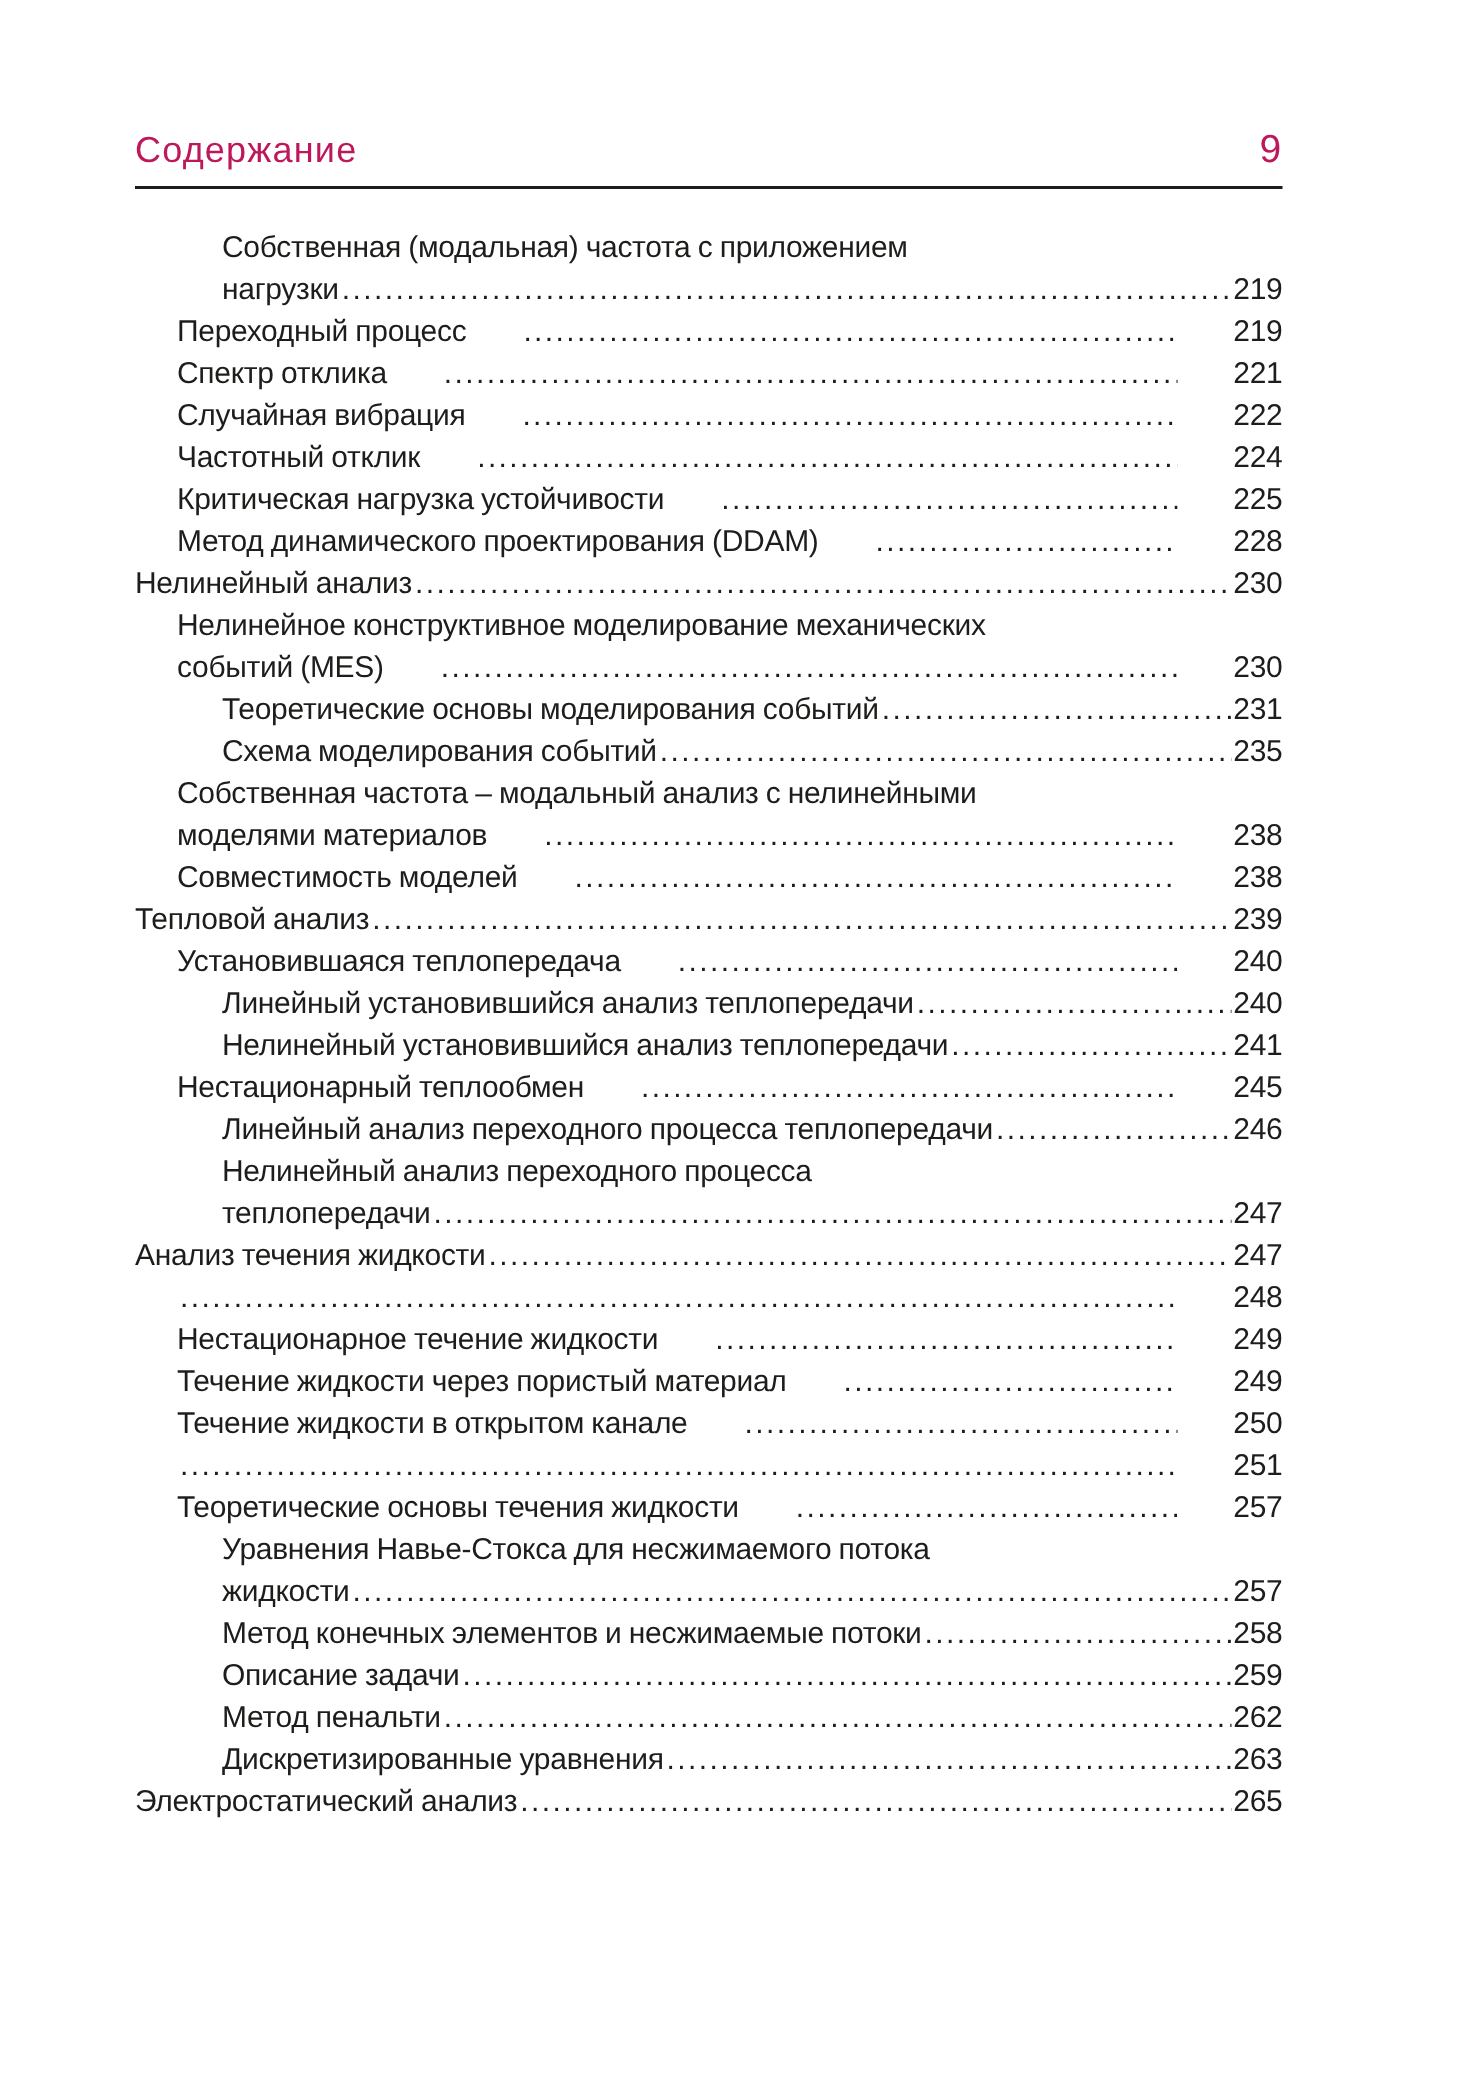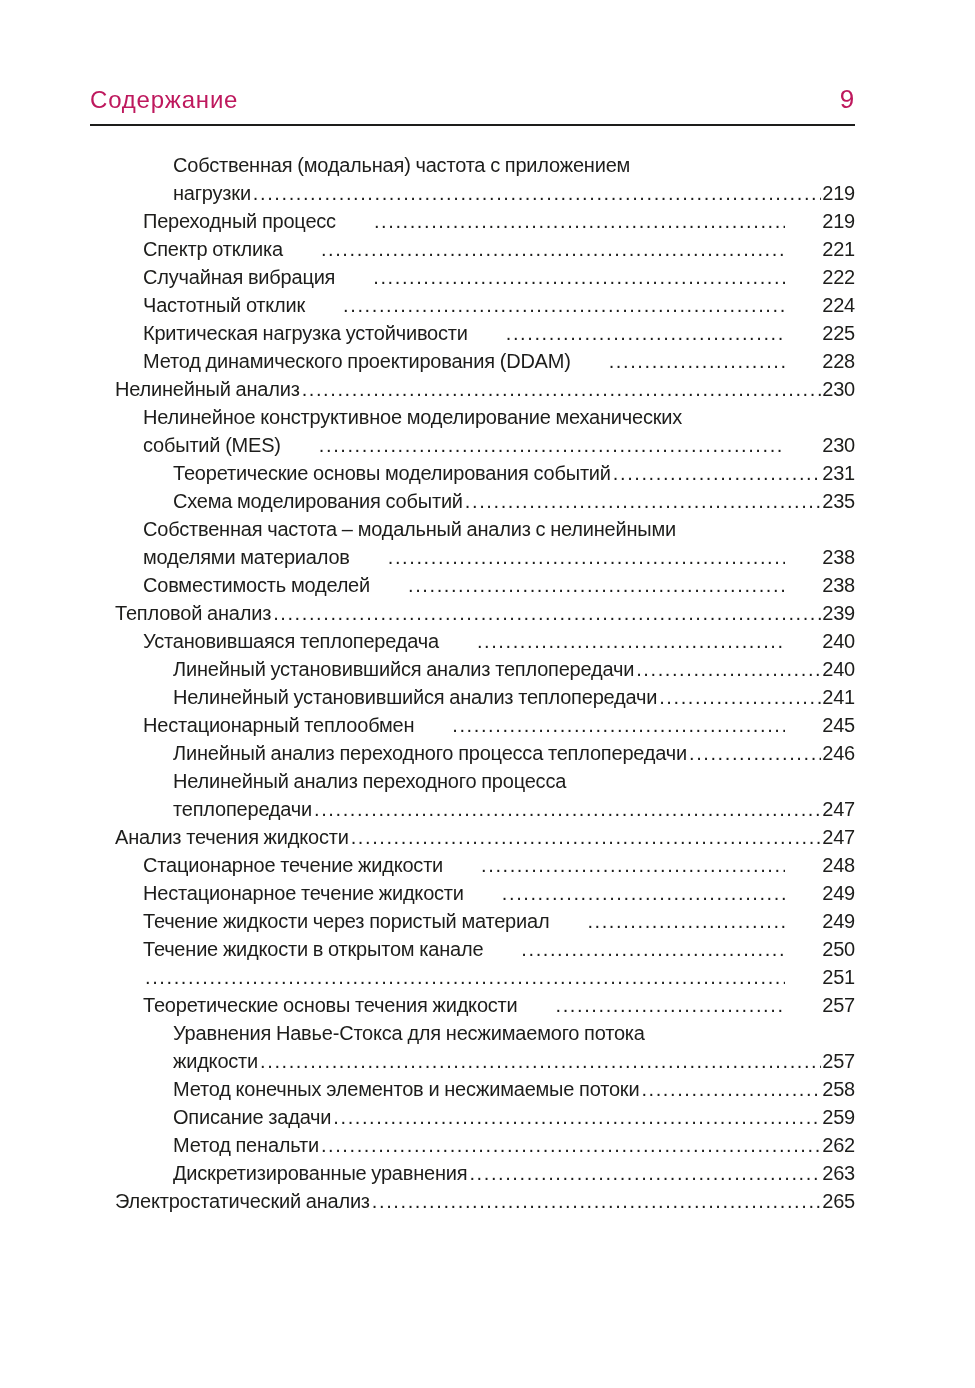--- a/index.html
+++ b/index.html
@@ -27,21 +27,20 @@
     margin-top: 9px; height: 0;
   }
   .toc {
     margin-top: 25px;
     font-size: 20px; letter-spacing: -0.2px; word-spacing: -0.5px;
   }
   .row {
     display: flex; align-items: baseline;
     height: 28px; line-height: 28px;
     white-space: nowrap;
-    margin-left: 25px;
   }
   .row .t { flex: none; }
   .row .dots {
     flex: 1 1 auto; min-width: 0;
     overflow: hidden;
     text-align: right;
     letter-spacing: 1.6px;
     margin: 0 1px 0 2px;
   }
   .row .pg { flex: none; }
@@ -170,21 +169,20 @@
         <span class="t">теплопередачи</span>
         <span class="dots">............................................................................................................................................................................................................................</span>
         <span class="pg">247</span>
       </div>
       <div class="row ind-0">
         <span class="t">Анализ течения жидкости</span>
         <span class="dots">............................................................................................................................................................................................................................</span>
         <span class="pg">247</span>
       </div>
       <div class="row ind-1">
-        <span class="t">Стационарное течение жидкости</span>
         <span class="dots">............................................................................................................................................................................................................................</span>
         <span class="pg">248</span>
       </div>
       <div class="row ind-1">
         <span class="t">Нестационарное течение жидкости</span>
         <span class="dots">............................................................................................................................................................................................................................</span>
         <span class="pg">249</span>
       </div>
       <div class="row ind-1">
         <span class="t">Течение жидкости через пористый материал</span>

